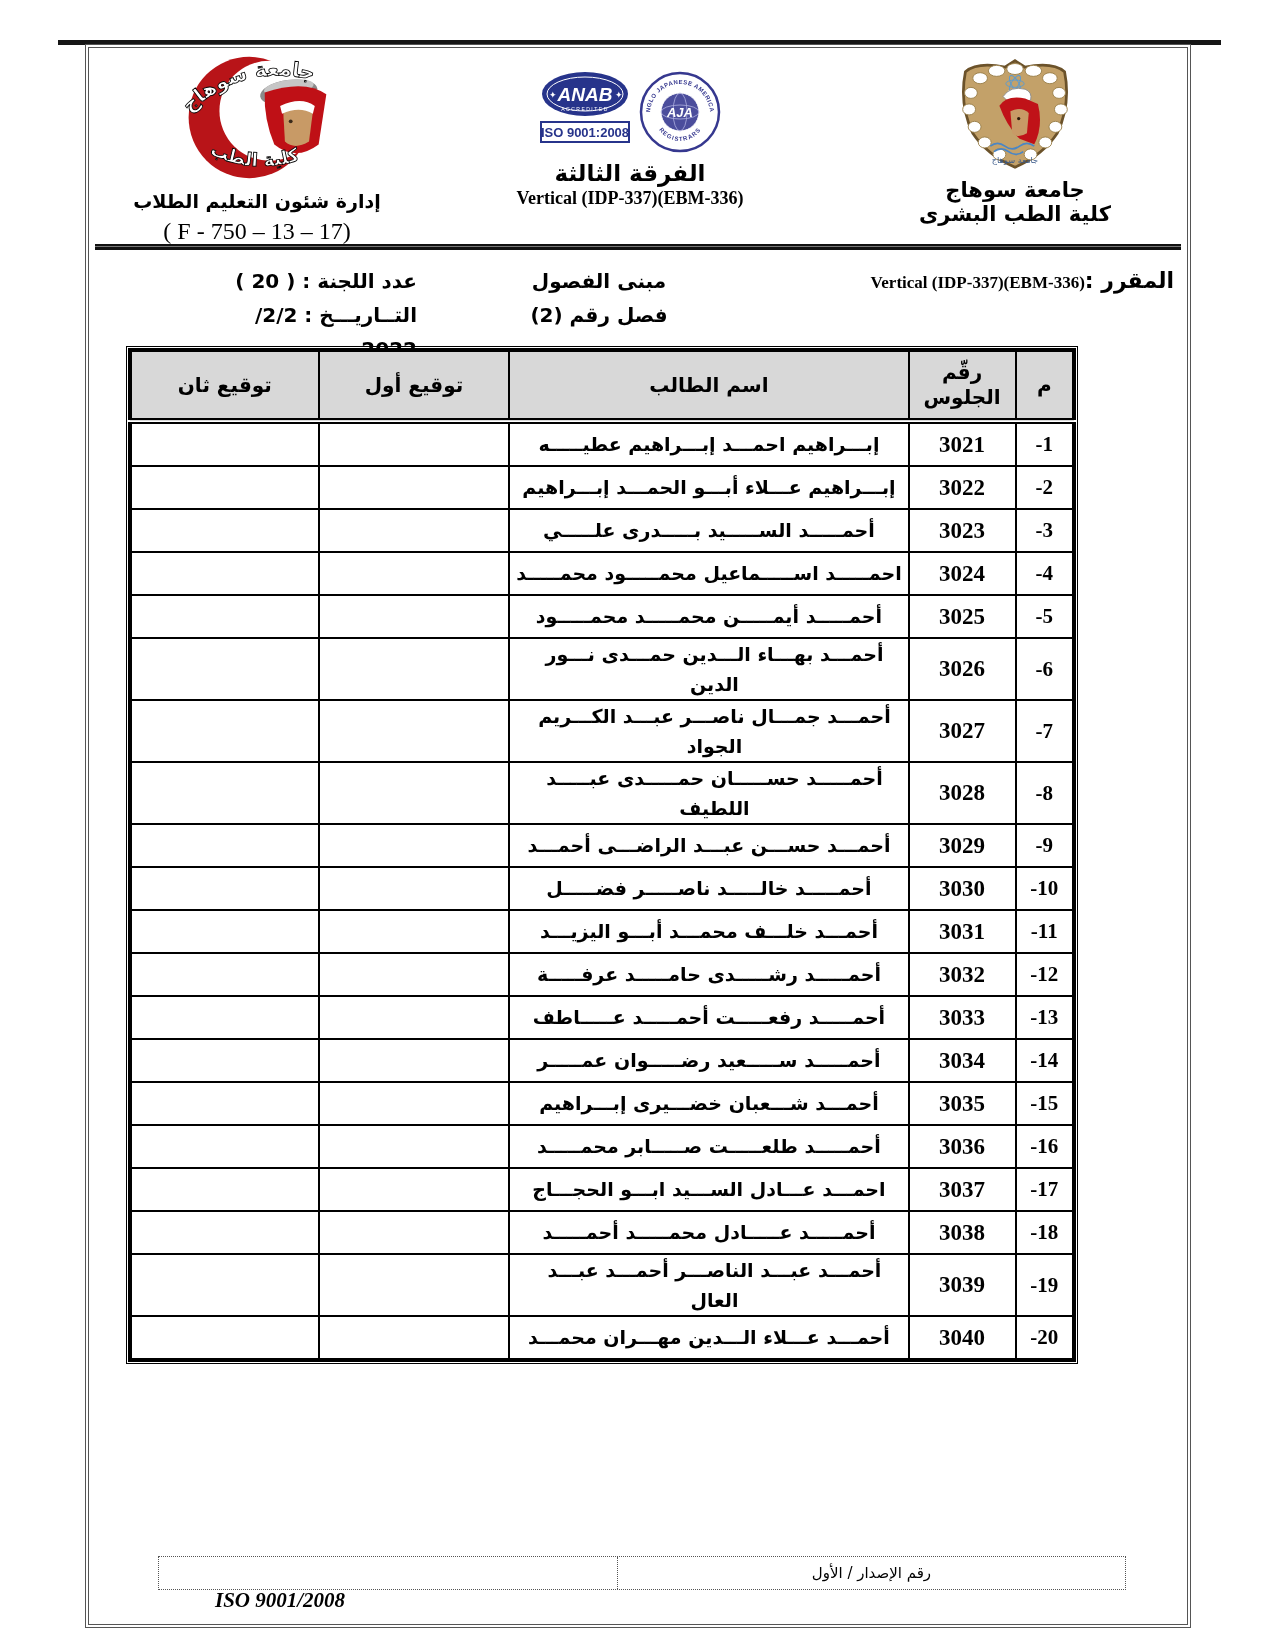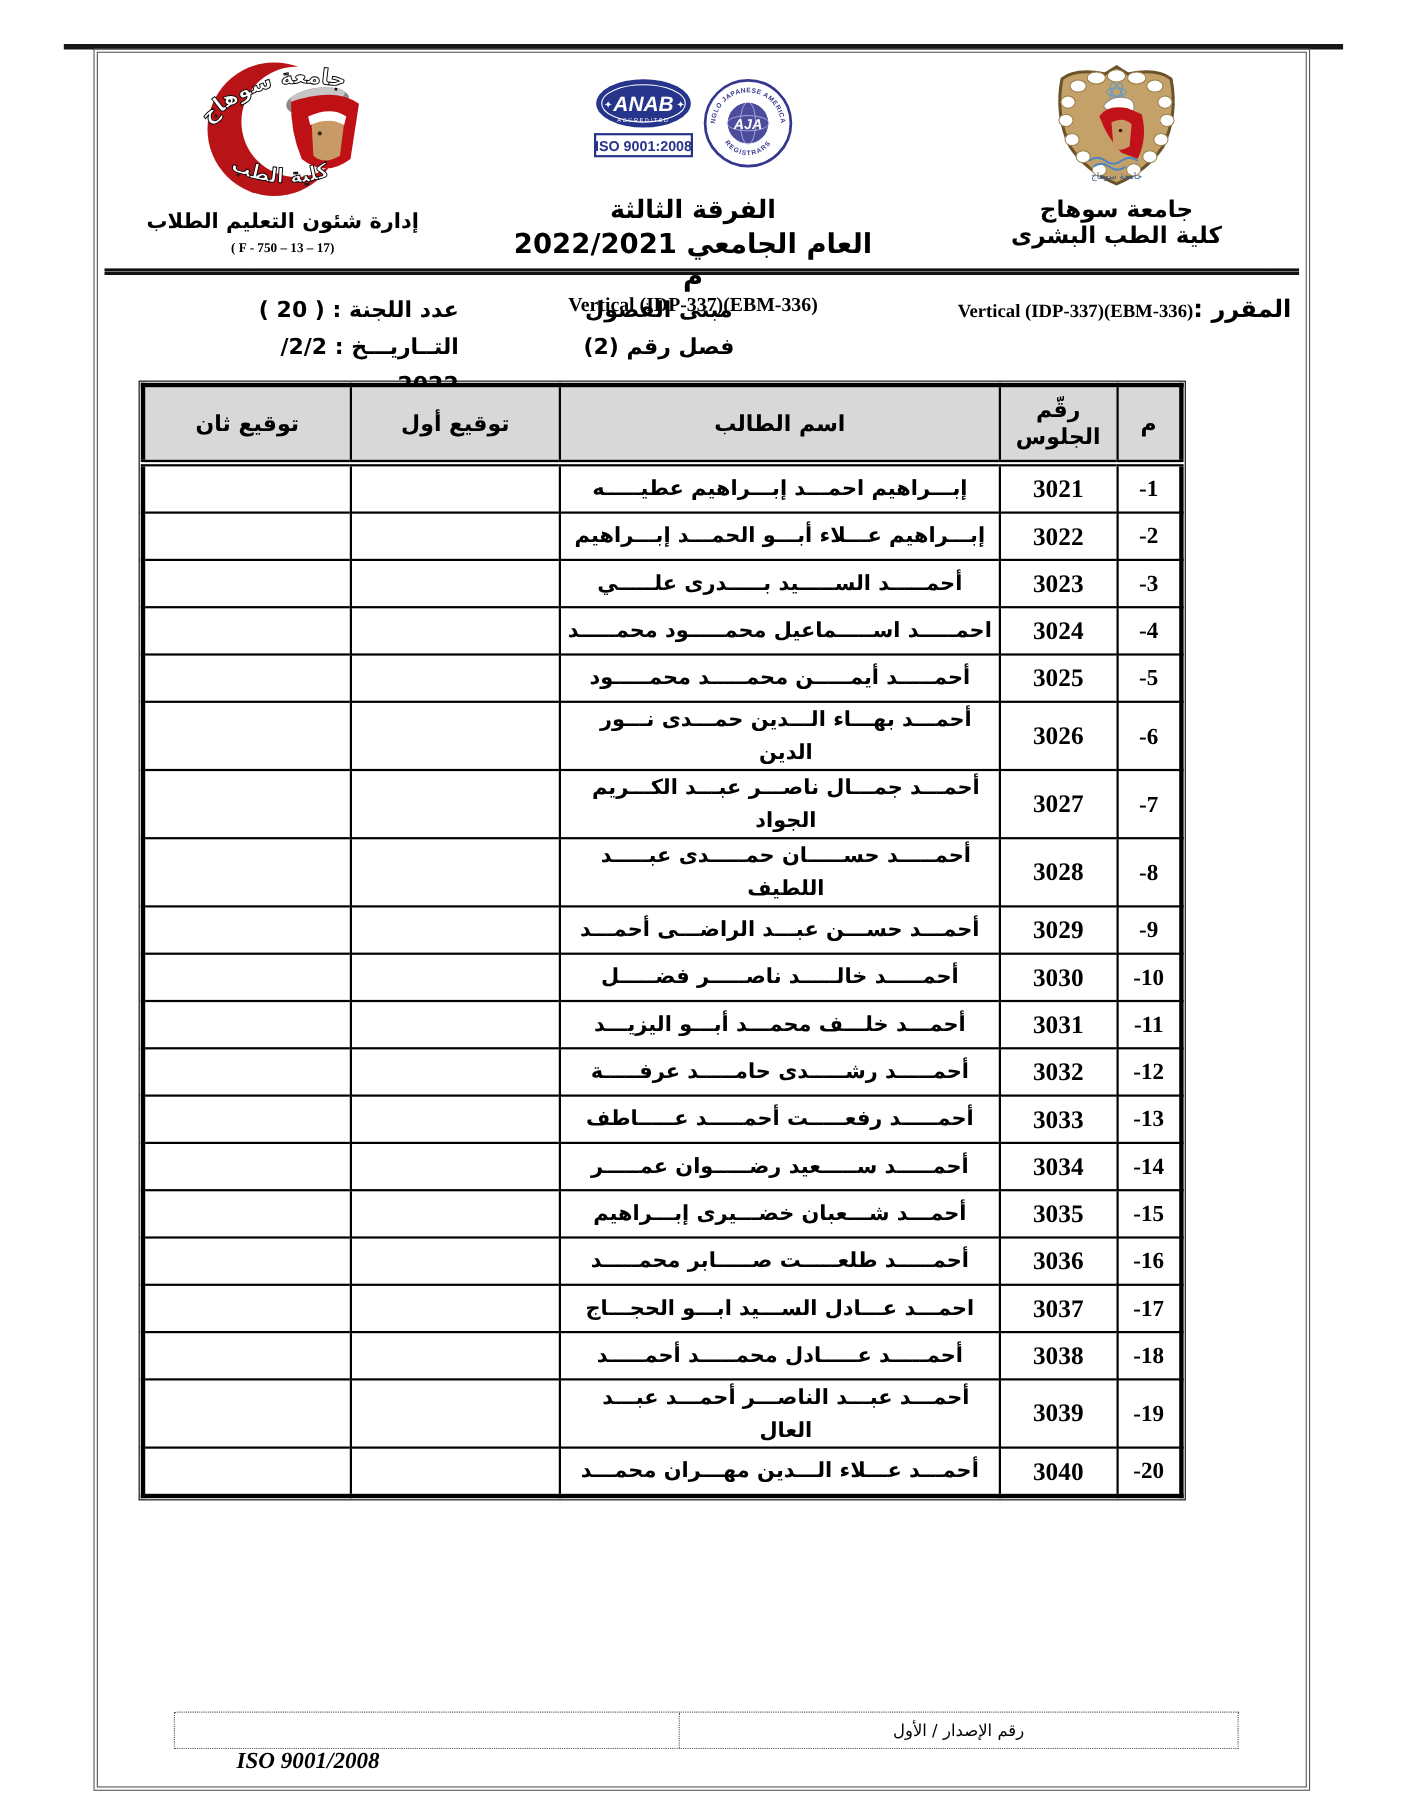--- a/index.html
+++ b/index.html
@@ -10,23 +10,23 @@
   
   .top-streak{position:absolute;left:58px;top:40px;width:1163px;height:5px;background:#161616;}
   .frame{position:absolute;left:88px;top:47px;width:1098px;height:1576px;
          border:1px solid #555;outline:1px solid #555;outline-offset:2px;}
 
   
   .hdr-left{position:absolute;left:128px;top:52px;width:258px;text-align:center;}
   .hdr-center{position:absolute;left:455px;top:70px;width:350px;text-align:center;}
   .hdr-right{position:absolute;left:895px;top:58px;width:240px;text-align:center;}
   .dept-line{font-size:19px;font-weight:bold;margin-top:4px;}
-  .form-code{font-size:12px;font-weight:bold;direction:ltr;margin-top:6px;}
+  .form-code{font-size:24px;font-weight:normal;direction:ltr;margin-top:6px;}
   .logo-row{display:flex;justify-content:center;align-items:flex-start;gap:6px;}
-  .grade{font-size:23px;font-weight:bold;margin-top:24px;}
+  .grade{font-size:23px;font-weight:bold;margin-top:6px;}
   .acad-year{font-size:25px;font-weight:bold;direction:rtl;margin-top:3px;}
   .course-en{font-size:18px;font-weight:bold;margin-top:2px;}
   .univ-name{font-size:21px;font-weight:bold;margin-top:4px;}
   .fac-name{font-size:21px;font-weight:bold;}
 
   .divider{position:absolute;left:95px;top:244px;width:1086px;height:6px;
            background:linear-gradient(#111 0 2px,#777 2px 3px,#111 3px 6px);}
 
   
   .committee{position:absolute;left:92px;top:260px;width:1092px;height:84px;direction:rtl;font-weight:bold;font-size:20px;}
@@ -122,21 +122,20 @@
         <text font-size="6" font-weight="bold" letter-spacing="1" fill="#36388f" font-family="Liberation Sans, sans-serif">
           <textPath href="#ajabot" startOffset="50%" text-anchor="middle">REGISTRARS</textPath>
         </text>
         <circle cx="42" cy="42" r="19" fill="#4b4d9c" stroke="#ffffff" stroke-width="1"></circle>
         <ellipse cx="42" cy="42" rx="19" ry="7" fill="none" stroke="#aeb0e0" stroke-width="0.8"></ellipse>
         <ellipse cx="42" cy="42" rx="7" ry="19" fill="none" stroke="#aeb0e0" stroke-width="0.8"></ellipse>
         <text x="42" y="47" text-anchor="middle" font-size="13" font-weight="bold" font-style="italic" fill="#ffffff" font-family="Liberation Sans, sans-serif">AJA</text>
       </svg>
     </div>
     <div class="grade">الفرقة الثالثة</div>
-    <div class="acad-year">العام الجامعي 2022/2021 م</div>
     <div class="course-en latin">Vertical (IDP-337)(EBM-336)</div>
   </div>
 
   <div class="hdr-right">
     <svg width="120" height="112" viewBox="0 0 130 122">
       <path d="M65,3 L76,10 Q106,4 119,15 Q126,50 111,82 Q95,106 65,119 Q35,106 19,82 Q4,50 11,15 Q24,4 54,10 Z" fill="#c3a169" stroke="#6b522a" stroke-width="3"></path>
       <g fill="#ffffff" stroke="#9a7f4a" stroke-width="1">
         <ellipse cx="65" cy="12" rx="9" ry="6"></ellipse>
         <ellipse cx="45" cy="14" rx="9" ry="6"></ellipse>
           <ellipse cx="85" cy="14" rx="9" ry="6"></ellipse>

